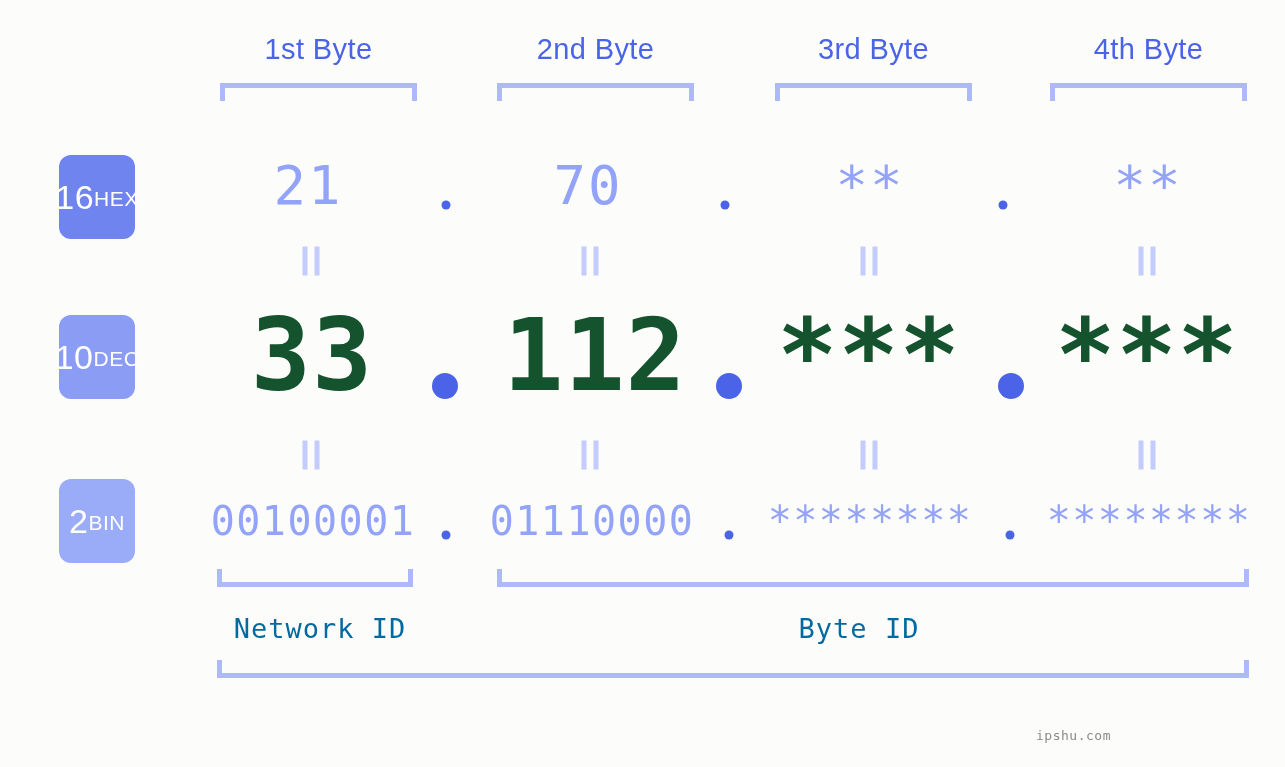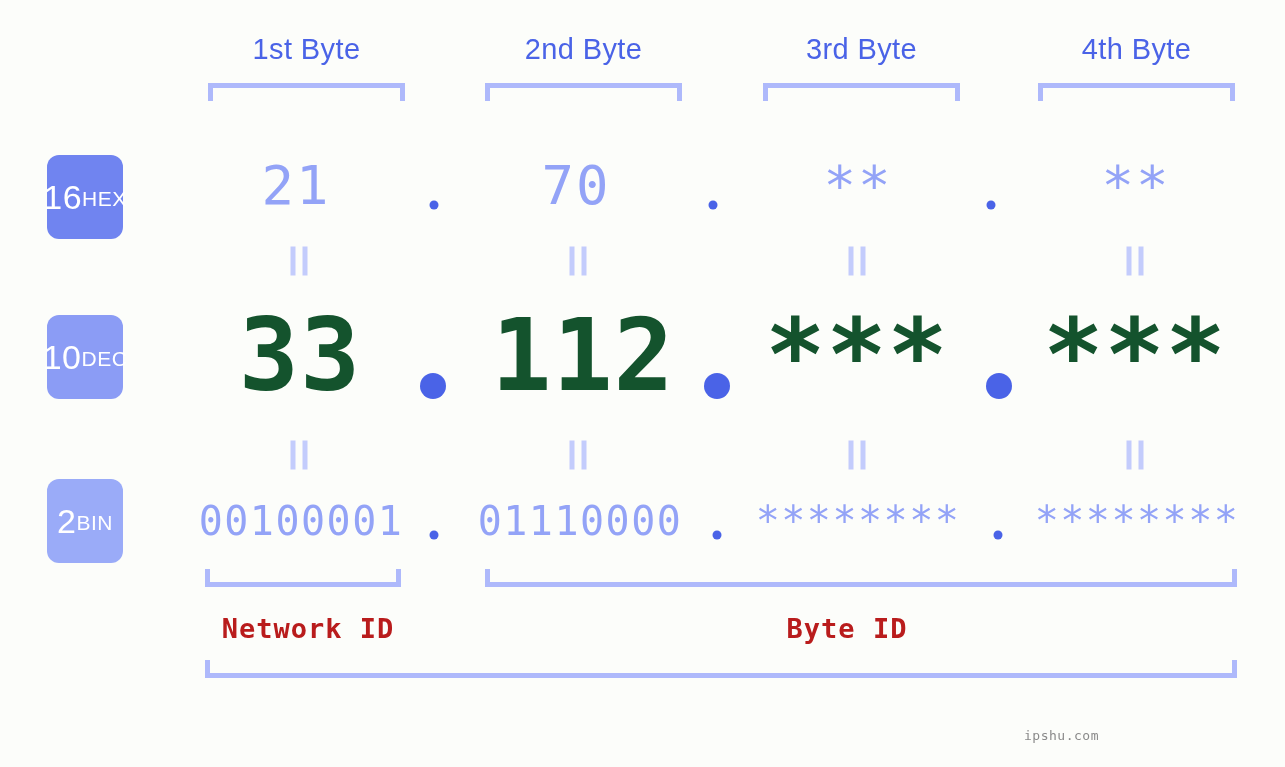--- a/index.html
+++ b/index.html
@@ -12,20 +12,21 @@
     background: #fcfdfa;
     font-family: "Liberation Sans", sans-serif;
     overflow: hidden;
     position: relative;
   }
 
   #stage {
     position: relative;
     width: 1116px;
     height: 767px;
+    margin-left: 12px;
   }
 
   
   .byte-label {
     position: absolute;
     top: 33px;
     font-size: 29px;
     color: #4a63e7;
     letter-spacing: 0.4px;
     text-align: center;
@@ -137,26 +138,25 @@
     width: 5px;
     height: 29px;
     background: #c3ccfc;
   }
 
   
   .sec-label {
     position: absolute;
     font-family: "DejaVu Sans Mono", monospace;
     font-size: 27px;
-    color: #b91c1c;
+    color: #0369a1;
     white-space: nowrap;
     text-align: center;
     transform: translateX(-50%);
     letter-spacing: 1px;
-    font-weight: bold;
   }
   .class-label {
     position: absolute;
     font-family: "DejaVu Sans Mono", monospace;
     font-size: 38px;
     color: #4a63e7;
     white-space: nowrap;
     text-align: center;
     transform: translateX(-50%);
     letter-spacing: 1px;

